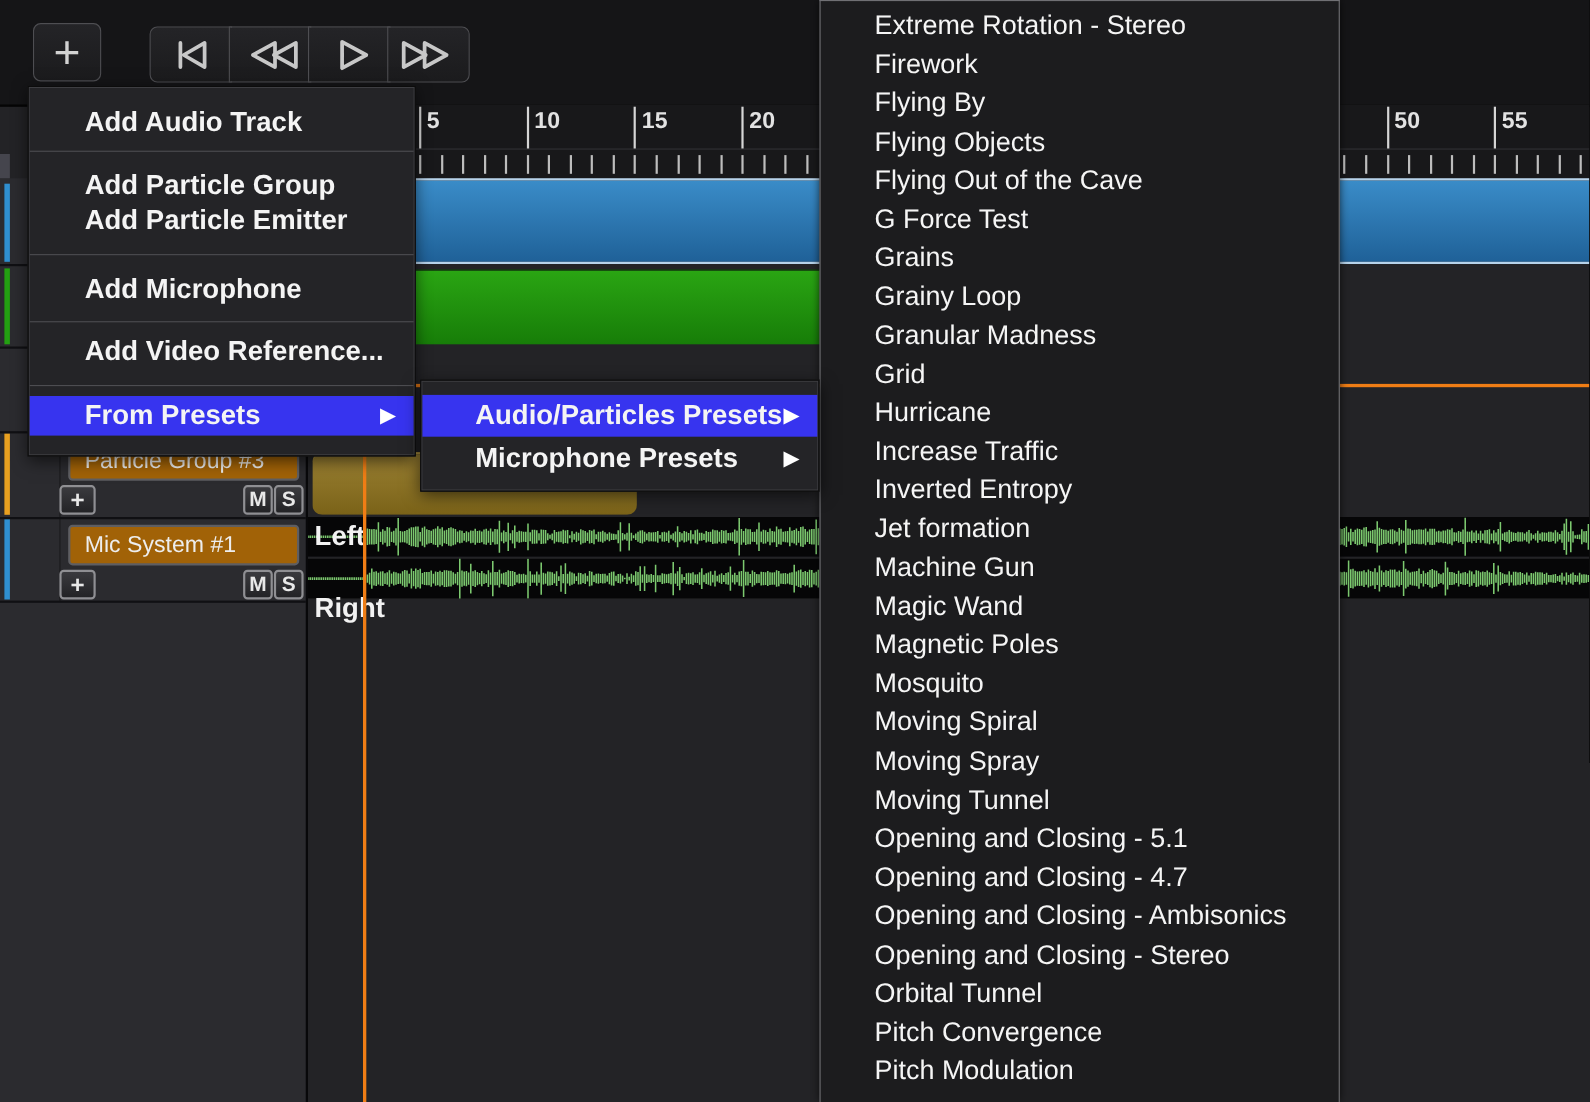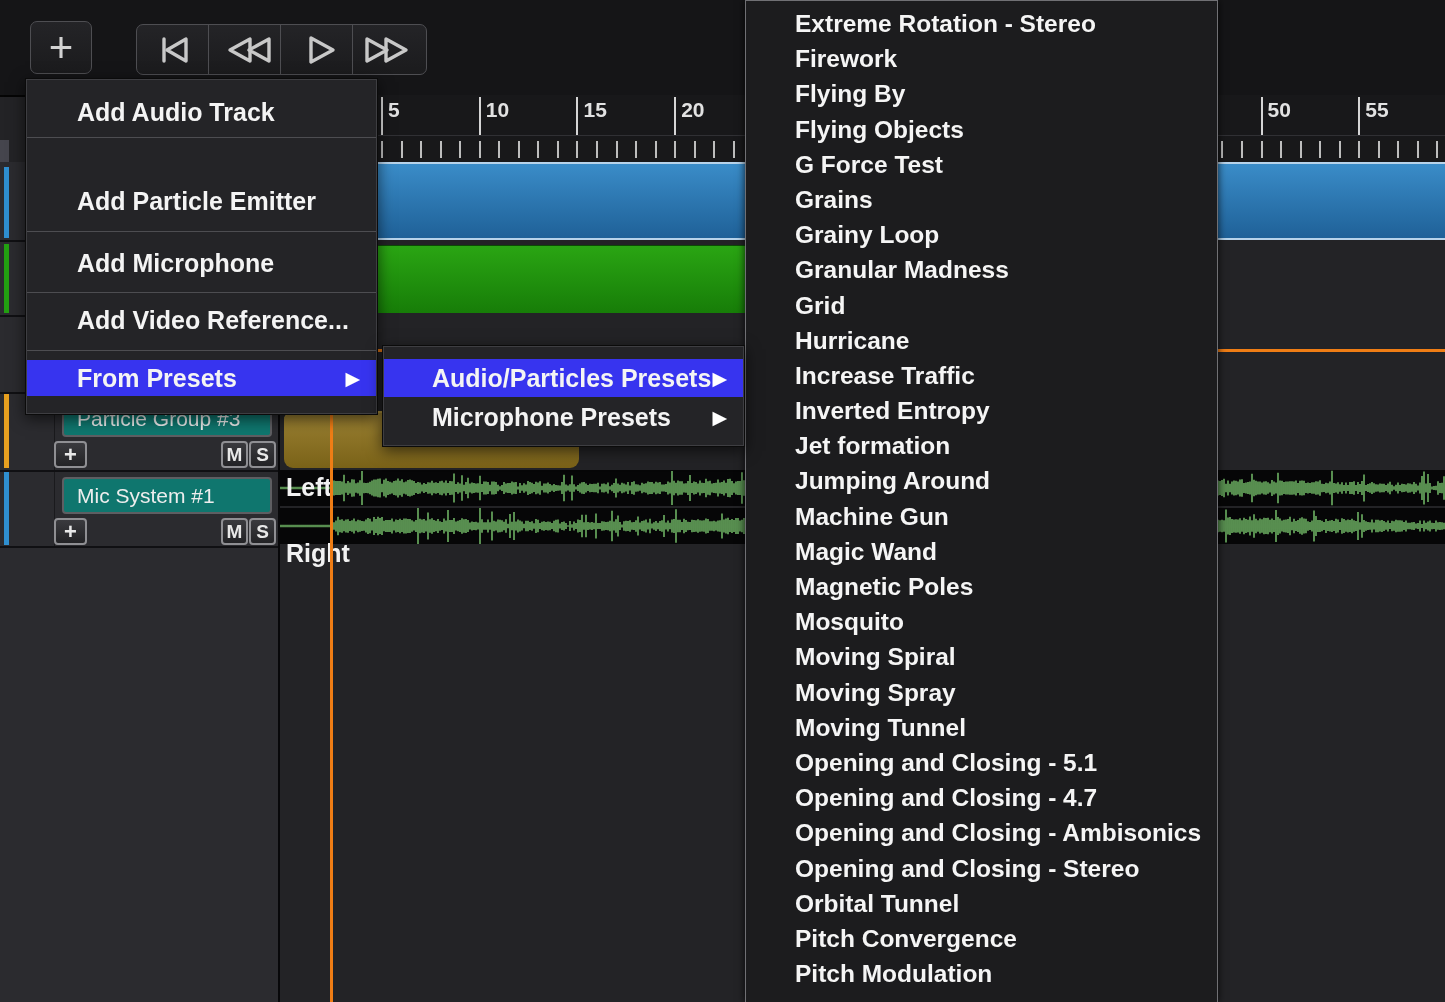--- a/index.html
+++ b/index.html
@@ -27,21 +27,21 @@
   .tick-major{position:absolute;top:2px;width:2px;height:38px;background:#d5d5d5;}
   .tick-label{position:absolute;top:3px;color:#e2e2e2;font-size:21px;font-weight:600;}
   .tick-minor{position:absolute;top:46px;width:2px;height:17px;background:#bdbdbd;}
 
   
   #header-col{left:0;top:162px;width:278px;height:840px;background:#2b2b2f;}
   #header-col-border{left:278px;top:95px;width:2px;height:907px;background:#08080a;}
   #header-inner-line{left:54px;top:394px;width:1px;height:153px;background:#1a1a1d;}
   .strip{position:absolute;left:4px;width:5px;}
   .hsep{position:absolute;left:0;width:278px;height:2px;background:#101013;}
-  .namebox{position:absolute;left:62px;width:210px;height:37px;background:#0f766e;
+  .namebox{position:absolute;left:62px;width:210px;height:37px;background:#a16207;
            border:2px solid #5e5e62;border-radius:4px;box-sizing:border-box;
            color:#ededed;font-size:21px;font-weight:500;line-height:33px;padding-left:13px;
            white-space:nowrap;overflow:hidden;}
   .minibtn{position:absolute;background:linear-gradient(#3a3a3e,#232326);border:2px solid #8f8f93;
            border-radius:4px;box-sizing:border-box;color:#e8e8e8;display:flex;align-items:center;
            justify-content:center;font-weight:600;}
   .addbtn{width:33px;height:27px;font-size:22px;}
   .msbtn{width:27px;height:27px;font-size:19px;}
 
   
@@ -56,21 +56,21 @@
   .lane{position:absolute;left:280px;width:1165px;height:36px;background:#060607;z-index:1;}
   #lane-left{top:470px;} #lane-right{top:508px;}
   .wave-label{position:absolute;left:286px;color:#f2f2f2;font-size:25px;font-weight:700;z-index:3;}
   #playhead{left:330px;top:411px;width:3px;height:591px;background:#ef7d15;z-index:4;}
 
   
   #preset-panel{left:745px;top:0;width:473px;height:1002px;background:#1c1c1e;
                 border-left:1px solid #707074;border-right:1px solid #707074;border-top:1px solid #707074;
                 box-sizing:border-box;z-index:10;box-shadow:0 0 8px rgba(0,0,0,.8);overflow:hidden;}
   .preset-item{position:relative;height:35.2px;line-height:35.2px;padding-left:49px;color:#f5f5f5;
-               font-size:24.5px;font-weight:700;white-space:nowrap;}
+               font-size:24.5px;font-weight:400;white-space:nowrap;}
 
   
   .menu-panel{position:absolute;background:#242427;border:1px solid #0b0b0b;
               box-shadow:inset 0 0 0 1px #3e3e42, 0 4px 14px rgba(0,0,0,.6);box-sizing:border-box;}
   #main-menu{left:25px;top:78px;width:353px;height:337px;z-index:20;text-align:right;}
   #submenu{left:382px;top:345px;width:363px;height:102px;z-index:21;}
   .menu-item{position:absolute;left:1px;right:1px;}
   .menu-item .lbl{position:absolute;left:50px;top:50%;transform:translateY(-50%);
                   color:#f4f4f4;font-size:25px;font-weight:600;white-space:nowrap;}
   .menu-item .arrow{position:absolute;right:16px;top:50%;transform:translateY(-50%);
@@ -241,30 +241,30 @@
   <div class="wave-label" style="top:539px;">Right</div>
 
   <div id="playhead" class="abs"></div>
 
   <div id="preset-panel" class="abs">
     <div id="preset-list" style="padding-top:5px;">
         <div class="preset-item">Extreme Rotation - Stereo</div>
         <div class="preset-item">Firework</div>
         <div class="preset-item">Flying By</div>
         <div class="preset-item">Flying Objects</div>
+        <div class="preset-item">Flying Out of the Cave</div>
         <div class="preset-item">G Force Test</div>
         <div class="preset-item">Grains</div>
         <div class="preset-item">Grainy Loop</div>
         <div class="preset-item">Granular Madness</div>
         <div class="preset-item">Grid</div>
         <div class="preset-item">Hurricane</div>
         <div class="preset-item">Increase Traffic</div>
         <div class="preset-item">Inverted Entropy</div>
         <div class="preset-item">Jet formation</div>
-        <div class="preset-item">Jumping Around</div>
         <div class="preset-item">Machine Gun</div>
         <div class="preset-item">Magic Wand</div>
         <div class="preset-item">Magnetic Poles</div>
         <div class="preset-item">Mosquito</div>
         <div class="preset-item">Moving Spiral</div>
         <div class="preset-item">Moving Spray</div>
         <div class="preset-item">Moving Tunnel</div>
         <div class="preset-item">Opening and Closing - 5.1</div>
         <div class="preset-item">Opening and Closing - 4.7</div>
         <div class="preset-item">Opening and Closing - Ambisonics</div>
@@ -272,20 +272,23 @@
         <div class="preset-item">Orbital Tunnel</div>
         <div class="preset-item">Pitch Convergence</div>
         <div class="preset-item">Pitch Modulation</div>
       </div>
   </div>
 
   <div id="main-menu" class="menu-panel">
       <div class="menu-item" style="top: 9px; height: 48px;">
         <span class="lbl">Add Audio Track</span>
       </div>
+      <div class="menu-item" style="top: 70px; height: 40px;">
+        <span class="lbl">Add Particle Group</span>
+      </div>
       <div class="menu-item" style="top: 102px; height: 40px;">
         <span class="lbl">Add Particle Emitter</span>
       </div>
       <div class="menu-item" style="top: 164px; height: 40px;">
         <span class="lbl">Add Microphone</span>
       </div>
       <div class="menu-item" style="top: 221px; height: 40px;">
         <span class="lbl">Add Video Reference...</span>
       </div>
       <div class="menu-item hl" style="top: 281px; height: 36px;">

